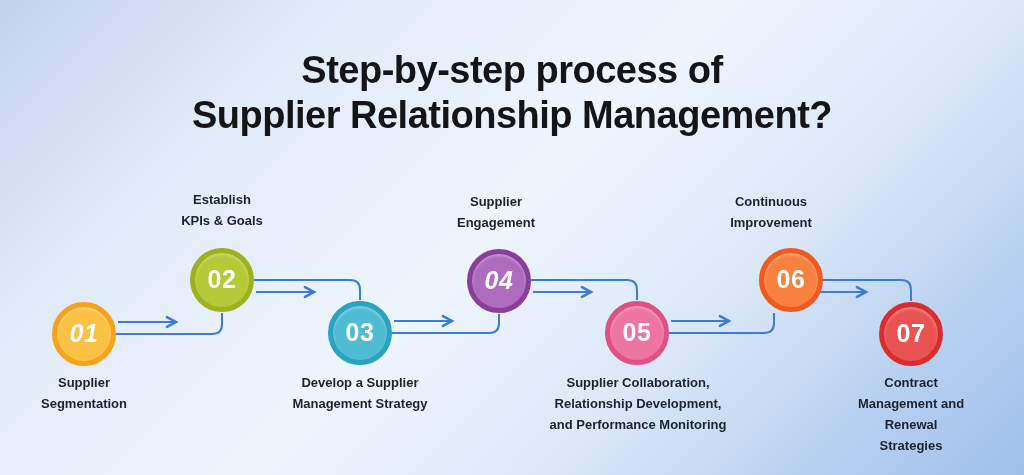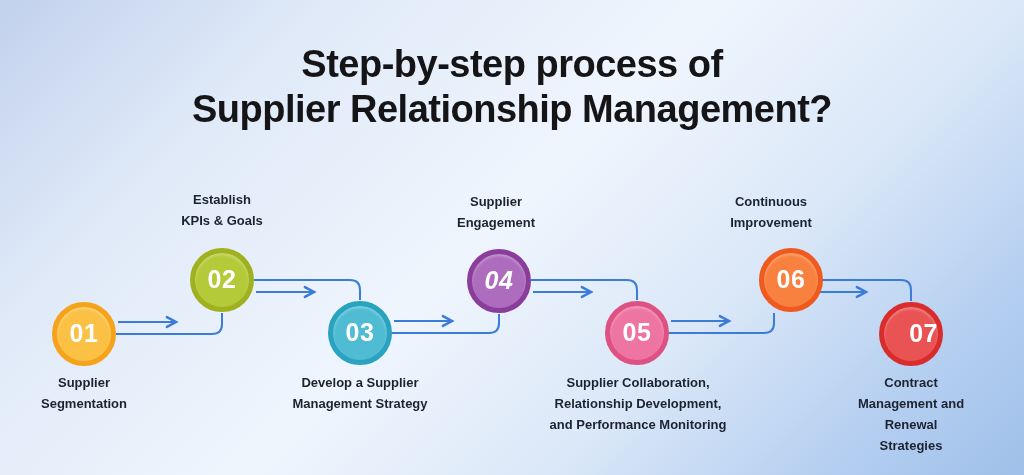--- a/index.html
+++ b/index.html
@@ -16,21 +16,21 @@
       #c2d1ed 0%,
       #e0eaf8 22%,
       #eff5fd 48%,
       #dbe8f8 68%,
       #b2cdf0 88%,
       #9fc0e9 100%);
   }
 
   .title {
     position: absolute;
-    top: 42px;
+    top: 48px;
     left: 0;
     width: 1024px;
     text-align: center;
     font-size: 38px;
     line-height: 45px;
     font-weight: 700;
     color: #151518;
     white-space: pre-line;
     letter-spacing: -0.5px;
   }
@@ -129,39 +129,39 @@
     <path class="elbow" d="M 531 280 L 627 280 Q 637 280 637 290 L 637 300"></path>
     <path class="arrow" d="M 533 292 L 591 292" marker-end="url(#arrowhead)"></path>
 
     <path class="elbow" d="M 669 333 L 764 333 Q 774 333 774 323 L 774 313"></path>
     <path class="arrow" d="M 671 321 L 729 321" marker-end="url(#arrowhead)"></path>
 
     <path class="elbow" d="M 806 280 L 901 280 Q 911 280 911 290 L 911 301"></path>
     <path class="arrow" d="M 808 292 L 866 292" marker-end="url(#arrowhead)"></path>
   </svg>
 
-  <div class="circle c1" style="border-color: rgb(245, 163, 27); background: rgb(251, 193, 69);">
+  <div class="circle c1" style="border-color: rgb(245, 163, 27); background: rgb(251, 193, 69); font-style: italic;">
     <span class="num">01</span>
   </div>
   <div class="circle c2" style="border-color: rgb(159, 177, 30); background: rgb(180, 202, 57);">
     <span class="num">02</span>
   </div>
   <div class="circle c3" style="border-color: rgb(41, 163, 191); background: rgb(79, 188, 211);">
     <span class="num">03</span>
   </div>
   <div class="circle c4" style="border-color: rgb(138, 61, 155); background: rgb(173, 108, 189);">
     <span class="num">04</span>
   </div>
   <div class="circle c5" style="border-color: rgb(222, 81, 131); background: rgb(238, 116, 161); text-align: right;">
     <span class="num">05</span>
   </div>
   <div class="circle c6" style="border-color: rgb(239, 90, 32); background: rgb(248, 129, 63);">
     <span class="num">06</span>
   </div>
-  <div class="circle c7" style="border-color: rgb(217, 45, 45); background: rgb(233, 83, 83); justify-content: flex-end;">
+  <div class="circle c7" style="border-color: rgb(217, 45, 45); background: rgb(233, 83, 83);">
     <span class="num">07</span>
   </div>
 
   <div class="lbl l1">Supplier
 Segmentation</div>
   <div class="lbl l2">Establish
 KPIs &amp; Goals</div>
   <div class="lbl l3">Develop a Supplier
 Management Strategy</div>
   <div class="lbl l4">Supplier

